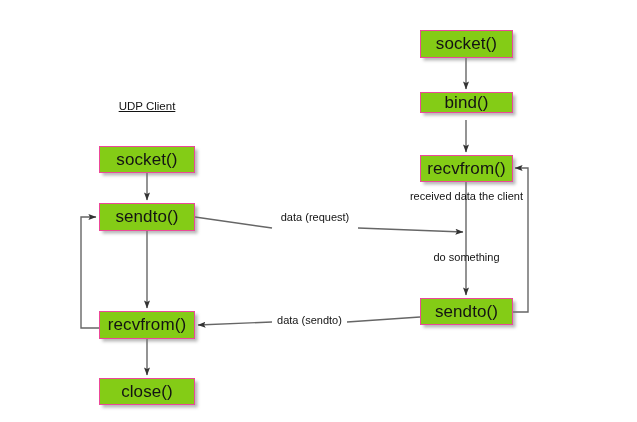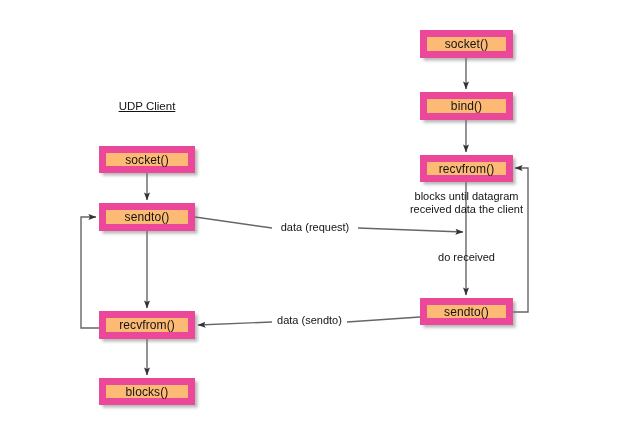--- a/index.html
+++ b/index.html
@@ -26,26 +26,26 @@
   .diagram-svg {
     position: absolute;
     left: 0;
     top: 0;
     width: 637px;
     height: 422px;
   }
   .node-box {
     position: absolute;
     box-sizing: border-box;
-    background: #fdba74;
-    border: 7px solid #ec4899;
+    background: #84cc16;
+    border: 1px solid #ec4899;
     display: flex;
     align-items: center;
     justify-content: center;
-    font-size: 12px;
+    font-size: 17px;
     letter-spacing: 0.1px;
     color: #131313;
     box-shadow: 2.5px 2.5px 3px rgba(120,120,120,0.55);
     white-space: nowrap;
   }
   .col-title {
     position: absolute;
     font-size: 11.5px;
     color: #131313;
     white-space: nowrap;
@@ -95,35 +95,34 @@
   </svg>
 
   <div class="col-title" style="left:99px; top:100px; width:96px;text-decoration:underline;">UDP Client</div>
 
   <div class="node-box" style="left:99px; top:146px; width:96px; height:27px;">socket()</div>
 
   <div class="node-box" style="left:99px; top:203px; width:96px; height:28px;">sendto()</div>
 
   <div class="node-box" style="left:99px; top:311px; width:96px; height:28px;">recvfrom()</div>
 
-  <div class="node-box" style="left:99px; top:378px; width:96px; height:27px;">blocks()</div>
+  <div class="node-box" style="left:99px; top:378px; width:96px; height:27px;">close()</div>
 
 
   <div class="node-box" style="left:420px; top:30px; width:93px; height:28px;">socket()</div>
 
-  <div class="node-box" style="left:420px; top:92px; width:93px; height:28px;">bind()</div>
+  <div class="node-box" style="left:420px; top:92px; width:93px; height:21px;">bind()</div>
 
   <div class="node-box" style="left:420px; top:155px; width:93px; height:27px;">recvfrom()</div>
 
   <div class="node-box" style="left:420px; top:298px; width:93px; height:27px;">sendto()</div>
 
   <div class="edge-label" style="left:383px; top:190px; width:167px;">
-    <div>blocks until datagram</div>
     <div>received data the client</div>
   </div>
 
-  <div class="edge-label" style="left:404px; top:251px; width:125px;">do received</div>
+  <div class="edge-label" style="left:404px; top:251px; width:125px;">do something</div>
 
-  <div class="edge-label" style="left:272px; top:221px; width:86px;">data (request)</div>
+  <div class="edge-label" style="left:272px; top:211px; width:86px;">data (request)</div>
 
   <div class="edge-label" style="left:272px; top:314px; width:75px;">data (sendto)</div>
 
 </div>
 
 </body></html>

